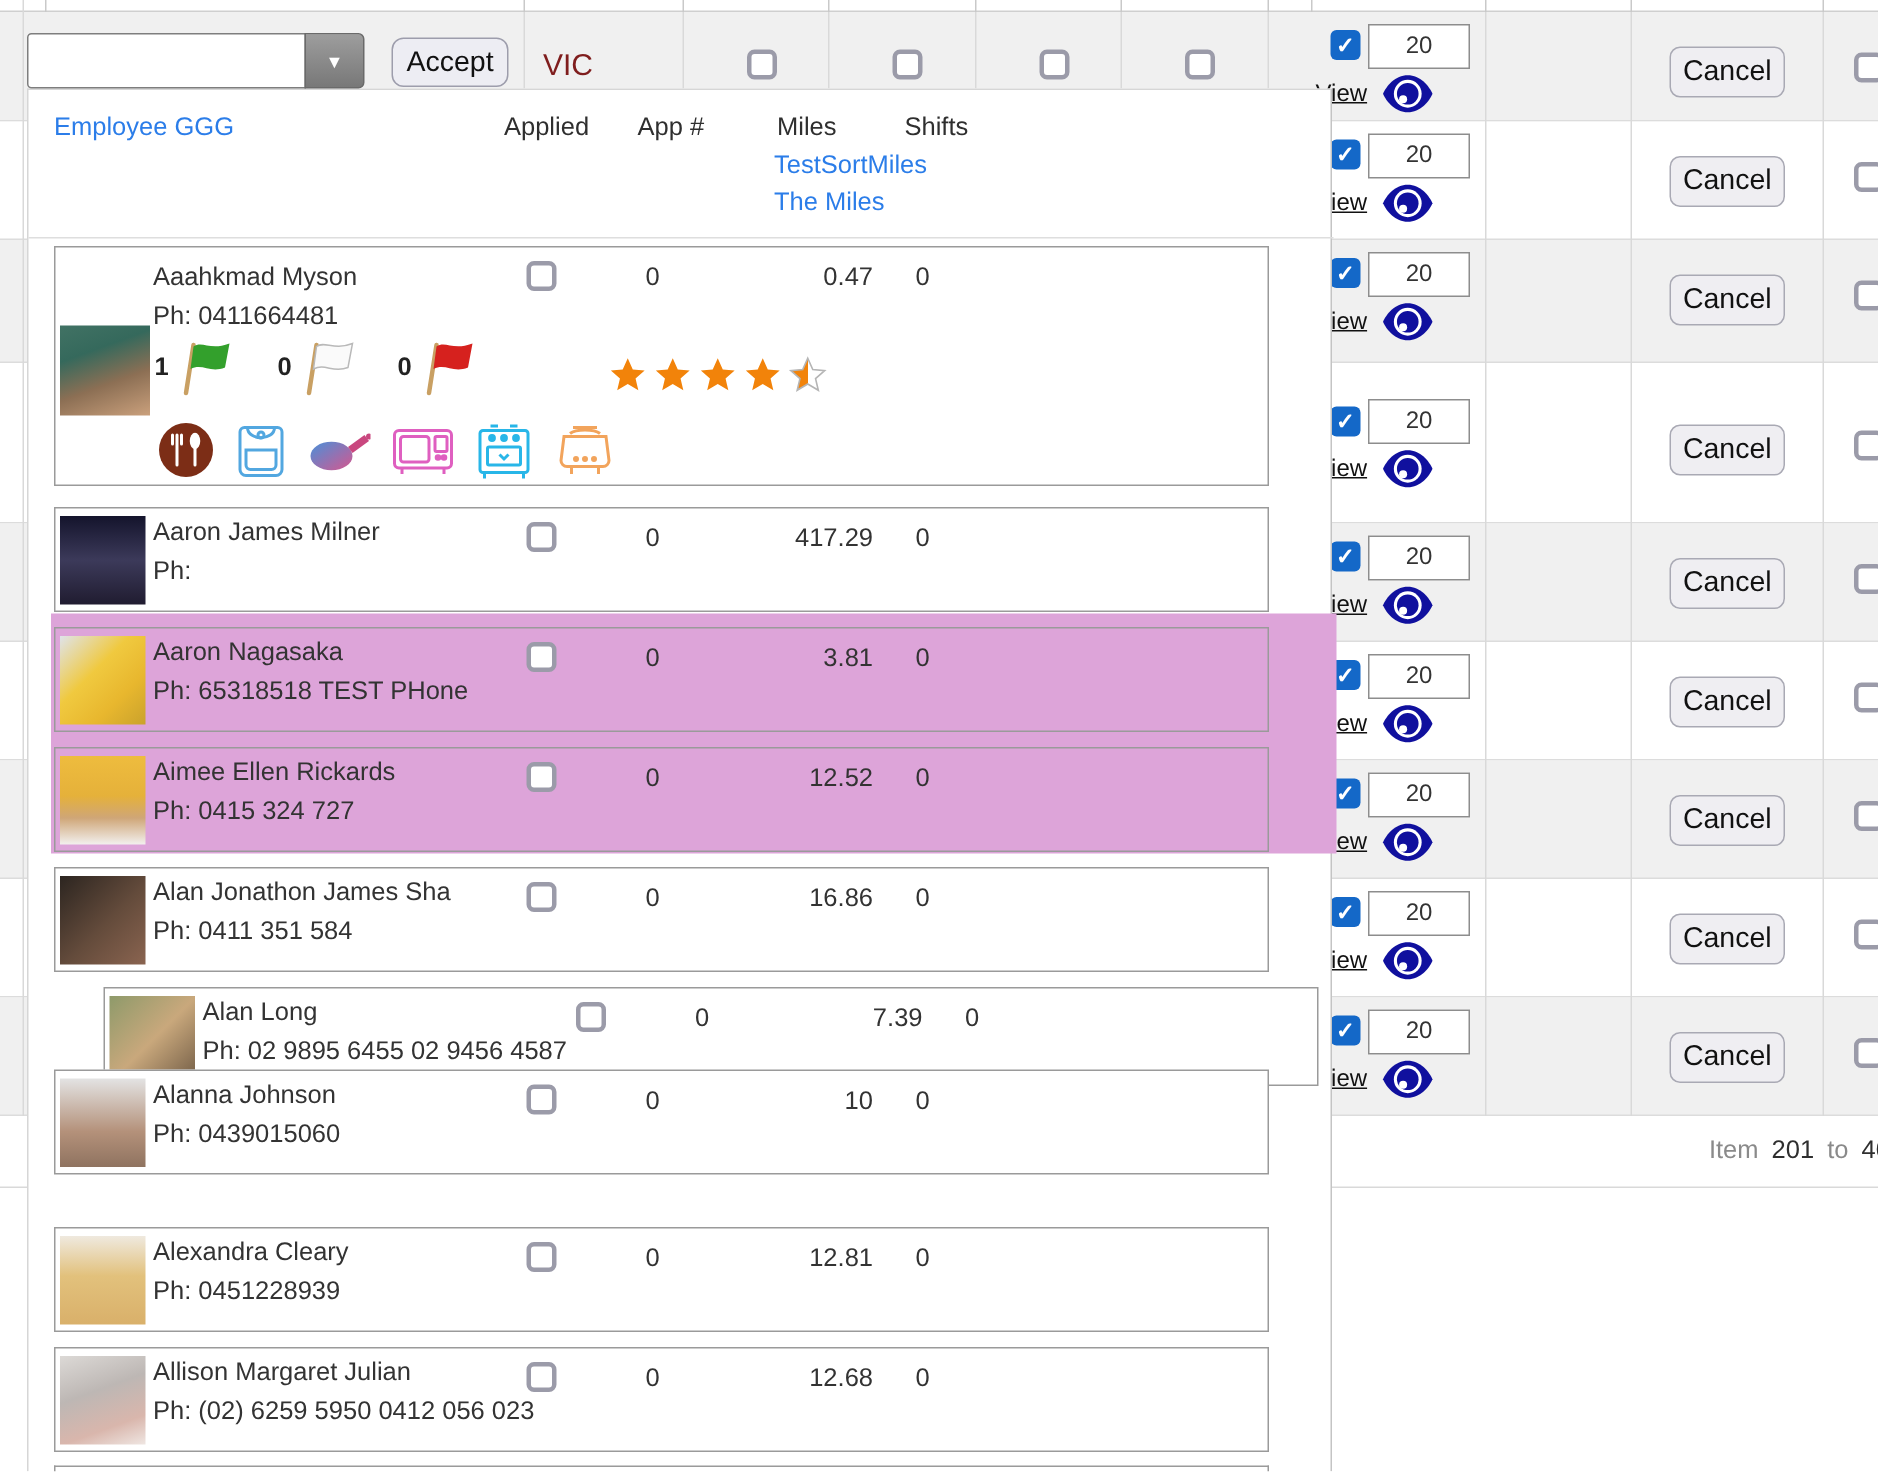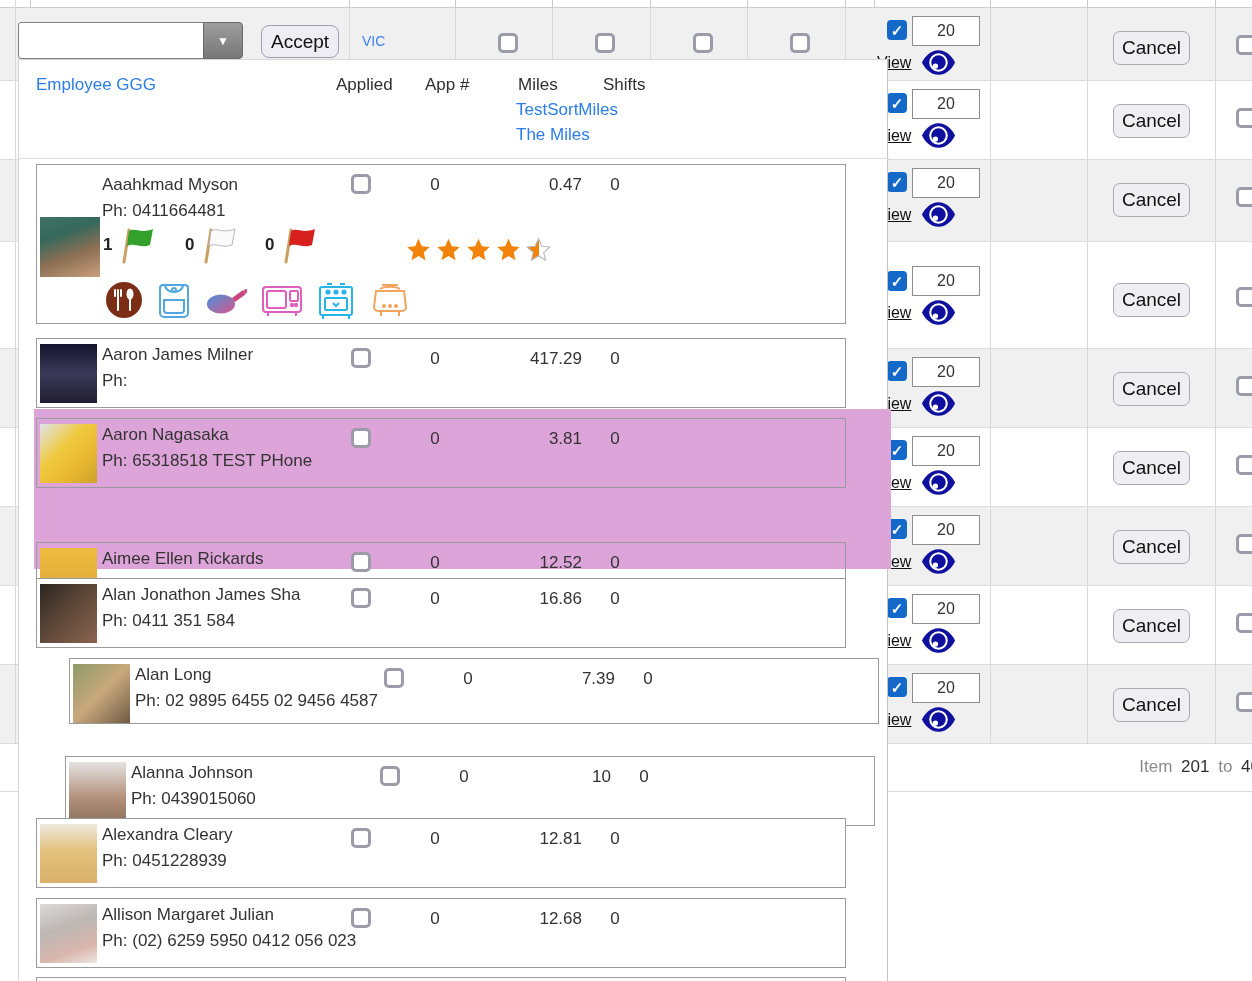--- a/index.html
+++ b/index.html
@@ -15,21 +15,21 @@
 
   
   .checkbox { width:20px; height:20px; border:3px solid #9b9ba9; border-radius:5px; background:#fff; position:absolute; }
   .checkbox.checked { border:none; background:#1468c8; border-radius:4px; display:flex; align-items:center; justify-content:center; }
   .checkbox .ck { color:#fff; font-size:15px; font-weight:bold; line-height:1; }
 
   
   .combo-input { position:absolute; left:18px; top:22px; width:186px; height:37px; border:1px solid #7e7e7e; border-radius:3px 0 0 3px; padding:0 8px; font-size:17px; z-index:6; font-family:"Liberation Sans",sans-serif; }
   .combo-btn { position:absolute; left:203px; top:22px; width:40px; height:37px; background:linear-gradient(#9d9d9d,#787878); border:1px solid #6a6a6a; border-radius:0 4px 4px 0; color:#fff; font-size:12px; display:flex; align-items:center; justify-content:center; z-index:6; cursor:pointer; }
   .accept-btn { position:absolute; left:261px; top:25px; width:78px; height:33px; background:#ededf3; border:1px solid #9d9dac; border-radius:8px; font-size:19px; color:#111; z-index:6; font-family:"Liberation Sans",sans-serif; cursor:pointer; }
-  .region { position:absolute; left:362px; top:33px; font-size:14px; color:#3b82f6; z-index:6; }
+  .region { position:absolute; left:362px; top:33px; font-size:20px; color:#7f1d1d; z-index:6; }
   .hdr-cb { z-index:3; }
 
   
   #panel { position:absolute; left:18px; top:59px; width:870px; height:922px; background:#fff; border-left:1px solid #d6d6d6; border-right:1px solid #c4c4c4; border-top:1px solid #d6d6d6; z-index:4; }
   .ptitle { position:absolute; left:17px; top:15px; color:#2b7de9; font-size:17px; text-decoration:none; cursor:pointer; }
   .phead { position:absolute; top:15px; color:#2f2f2f; }
   .plink { position:absolute; left:497px; color:#2b7de9; text-decoration:none; cursor:pointer; }
   .phead-divider { position:absolute; left:0; top:98px; width:870px; height:1px; background:#dedede; }
   #pinkband { position:absolute; left:15px; top:349px; width:857px; height:160px; background:#dda4d9; z-index:5; }
 
@@ -413,21 +413,21 @@
         <div class="card highlighted" style="top: 358px; height: 70px;">
     <div class="photo photo-2"></div>
     <div class="ename">Aaron Nagasaka</div>
     <div class="ephone">Ph: 65318518 TEST PHone</div>
     <div class="checkbox ccb"></div>
     <div class="cval app">0</div>
     <div class="cval miles">3.81</div>
     <div class="cval shifts">0</div>
 
   </div>
-        <div class="card highlighted" style="top: 438px; height: 70px; margin-top: 44px;">
+        <div class="card highlighted" style="top: 438px; height: 70px;">
     <div class="photo photo-3"></div>
     <div class="ename">Aimee Ellen Rickards</div>
     <div class="ephone">Ph: 0415 324 727</div>
     <div class="checkbox ccb"></div>
     <div class="cval app">0</div>
     <div class="cval miles">12.52</div>
     <div class="cval shifts">0</div>
 
   </div>
         <div class="card" style="top: 518px; height: 70px;">
@@ -443,21 +443,21 @@
         <div class="card" style="top: 598px; height: 66px; margin-left: 33px;">
     <div class="photo photo-5"></div>
     <div class="ename">Alan Long</div>
     <div class="ephone">Ph: 02 9895 6455 02 9456 4587</div>
     <div class="checkbox ccb"></div>
     <div class="cval app">0</div>
     <div class="cval miles">7.39</div>
     <div class="cval shifts">0</div>
 
   </div>
-        <div class="card" style="top: 696px; height: 70px; margin-left: 29px;">
+        <div class="card" style="top: 653px; height: 70px;">
     <div class="photo photo-6"></div>
     <div class="ename">Alanna Johnson</div>
     <div class="ephone">Ph: 0439015060</div>
     <div class="checkbox ccb"></div>
     <div class="cval app">0</div>
     <div class="cval miles">10</div>
     <div class="cval shifts">0</div>
 
   </div>
         <div class="card" style="top: 758px; height: 70px;">

